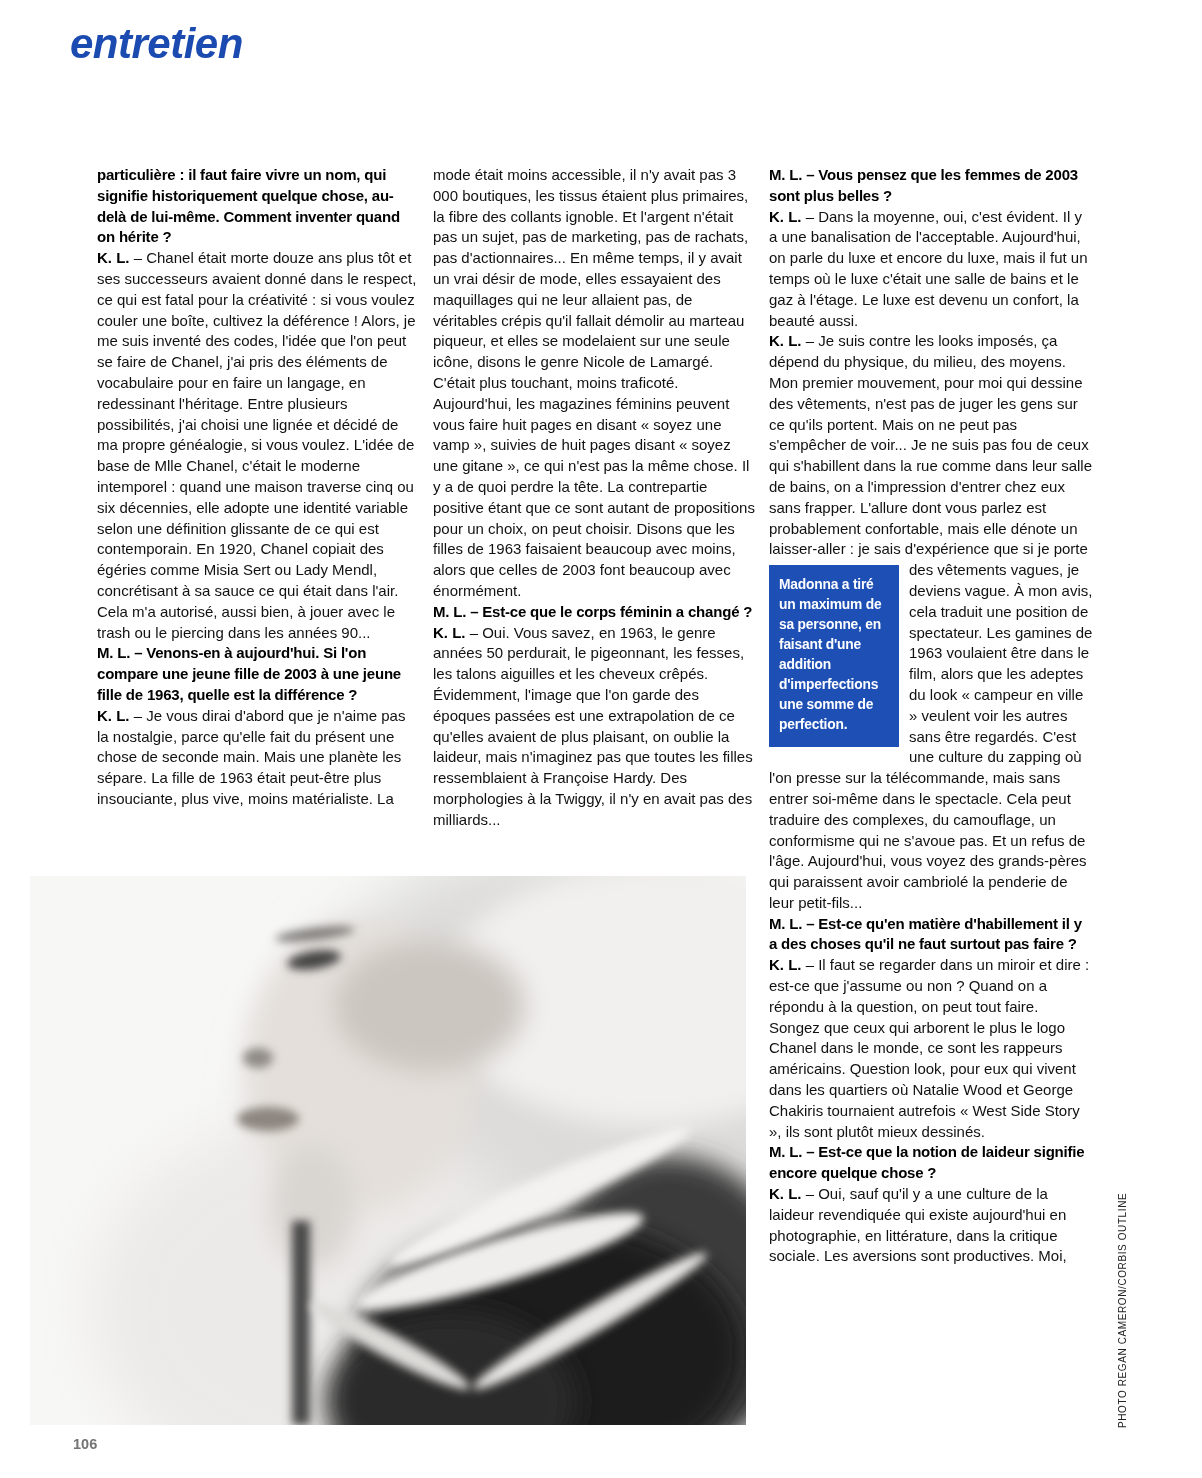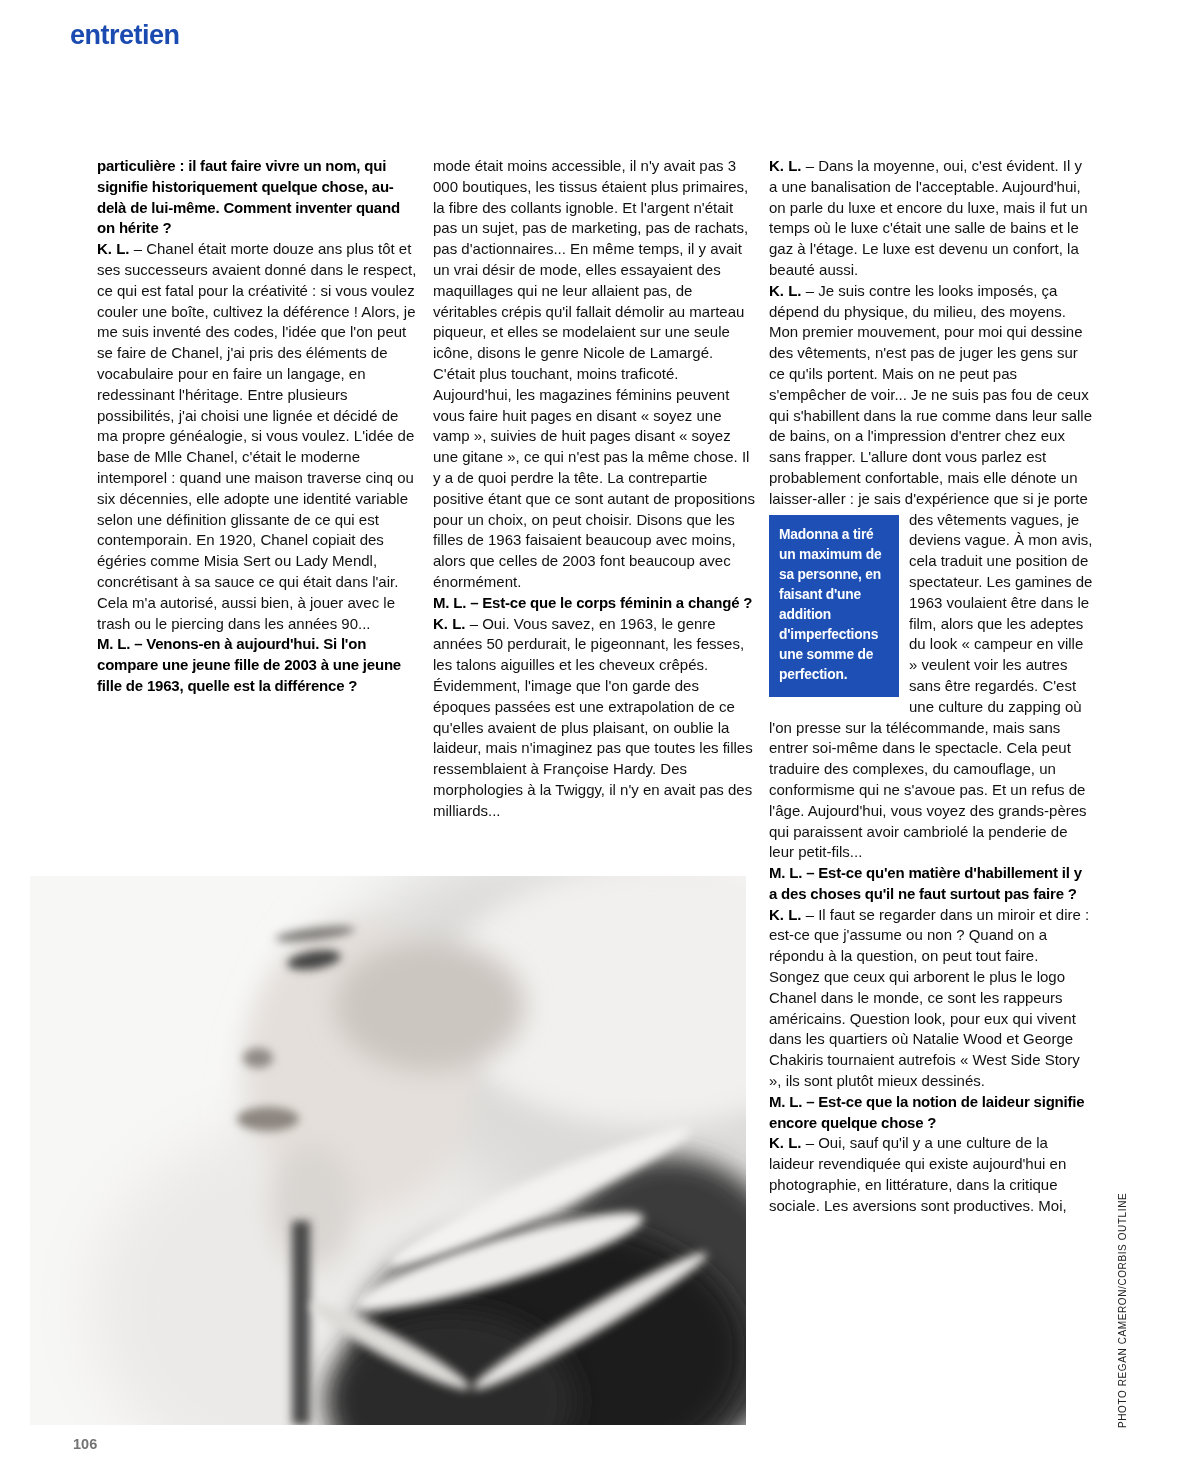--- a/index.html
+++ b/index.html
@@ -2,24 +2,24 @@
 <html><head>
 <meta charset="utf-8">
 <style>
   html, body { margin:0; padding:0; background:#ffffff; }
   .page {
     position:relative; width:1202px; height:1478px; background:#ffffff;
     font-family:"Liberation Sans", "DejaVu Sans", sans-serif; overflow:hidden;
   }
   .section-title {
     position:absolute; left:70px; top:20px; margin:0;
-    font-size:27px; font-weight:bold; letter-spacing:-0.5px;
+    font-size:42px; font-weight:bold; letter-spacing:-0.5px;font-style:italic;
   }
   .columns {
-    position:absolute; left:97px; top:156px; width:996px;
+    position:absolute; left:97px; top:165px; width:996px;
     display:grid; grid-template-columns:324px 324px 324px; column-gap:12px;
   }
   .col { width:324px; }
   .col p { margin:0; font-size:15px; line-height:20.8px; color:#111; }
   .col p.q { font-weight:bold; color:#000; letter-spacing:-0.2px; }
   .col p.a b { color:#000000; }
   .pullquote {
     float:left; width:104px; margin:5px 10px 4px 0; padding:10px 16px 12px 10px;
     color:#ffffff; font-weight:bold; font-size:13.8px; line-height:20px;
     letter-spacing:-0.2px;
@@ -45,27 +45,29 @@
 
 <div class="page">
 
   <h1 class="section-title" style="color: rgb(27, 74, 176);">entretien</h1>
 
   <div class="columns" id="columns">
       <div class="col">
         <p class="q">particulière : il faut faire vivre un nom, qui signifie historiquement quelque chose, au-delà de lui-même. Comment inventer quand on hérite ?</p>
         <p class="a"><b>K. L.</b> – Chanel était morte douze ans plus tôt et ses successeurs avaient donné dans le respect, ce qui est fatal pour la créativité : si vous voulez couler une boîte, cultivez la déférence ! Alors, je me suis inventé des codes, l'idée que l'on peut se faire de Chanel, j'ai pris des éléments de vocabulaire pour en faire un langage, en redessinant l'héritage. Entre plusieurs possibilités, j'ai choisi une lignée et décidé de ma propre généalogie, si vous voulez. L'idée de base de Mlle Chanel, c'était le moderne intemporel : quand une maison traverse cinq ou six décennies, elle adopte une identité variable selon une définition glissante de ce qui est contemporain. En 1920, Chanel copiait des égéries comme Misia Sert ou Lady Mendl, concrétisant à sa sauce ce qui était dans l'air. Cela m'a autorisé, aussi bien, à jouer avec le trash ou le piercing dans les années 90...</p>
         <p class="q">M. L. – Venons-en à aujourd'hui. Si l'on compare une jeune fille de 2003 à une jeune fille de 1963, quelle est la différence ?</p>
+        <p class="a"><b>K. L.</b> – Je vous dirai d'abord que je n'aime pas la nostalgie, parce qu'elle fait du présent une chose de seconde main. Mais une planète les sépare. La fille de 1963 était peut-être plus insouciante, plus vive, moins matérialiste. La</p>
       </div>
       <div class="col">
         <p class="a">mode était moins accessible, il n'y avait pas 3 000 boutiques, les tissus étaient plus primaires, la fibre des collants ignoble. Et l'argent n'était pas un sujet, pas de marketing, pas de rachats, pas d'actionnaires... En même temps, il y avait un vrai désir de mode, elles essayaient des maquillages qui ne leur allaient pas, de véritables crépis qu'il fallait démolir au marteau piqueur, et elles se modelaient sur une seule icône, disons le genre Nicole de Lamargé. C'était plus touchant, moins traficoté. Aujourd'hui, les magazines féminins peuvent vous faire huit pages en disant « soyez une vamp », suivies de huit pages disant « soyez une gitane », ce qui n'est pas la même chose. Il y a de quoi perdre la tête. La contrepartie positive étant que ce sont autant de propositions pour un choix, on peut choisir. Disons que les filles de 1963 faisaient beaucoup avec moins, alors que celles de 2003 font beaucoup avec énormément.</p>
         <p class="q">M. L. – Est-ce que le corps féminin a changé ?</p>
         <p class="a"><b>K. L.</b> – Oui. Vous savez, en 1963, le genre années 50 perdurait, le pigeonnant, les fesses, les talons aiguilles et les cheveux crêpés. Évidemment, l'image que l'on garde des époques passées est une extrapolation de ce qu'elles avaient de plus plaisant, on oublie la laideur, mais n'imaginez pas que toutes les filles ressemblaient à Françoise Hardy. Des morphologies à la Twiggy, il n'y en avait pas des milliards...</p>
       </div>
       <div class="col">
+        <p class="q">M. L. – Vous pensez que les femmes de 2003 sont plus belles ?</p>
         <p class="a"><b>K. L.</b> – Dans la moyenne, oui, c'est évident. Il y a une banalisation de l'acceptable. Aujourd'hui, on parle du luxe et encore du luxe, mais il fut un temps où le luxe c'était une salle de bains et le gaz à l'étage. Le luxe est devenu un confort, la beauté aussi.</p>
         <p class="a"><b>K. L.</b> – Je suis contre les looks imposés, ça dépend du physique, du milieu, des moyens. Mon premier mouvement, pour moi qui dessine des vêtements, n'est pas de juger les gens sur ce qu'ils portent. Mais on ne peut pas s'empêcher de voir... Je ne suis pas fou de ceux qui s'habillent dans la rue comme dans leur salle de bains, on a l'impression d'entrer chez eux sans frapper. L'allure dont vous parlez est probablement confortable, mais elle dénote un laisser-aller : je sais d'expérience que si je porte des vêtements vagues, je <span class="pullquote" style="background: rgb(30, 79, 181); color: rgb(255, 255, 255);">Madonna a tiré un maximum de sa personne, en faisant d'une addition d'imperfections une somme de perfection.</span>deviens vague. À mon avis, cela traduit une position de spectateur. Les gamines de 1963 voulaient être dans le film, alors que les adeptes du look « campeur en ville » veulent voir les autres sans être regardés. C'est une culture du zapping où l'on presse sur la télécommande, mais sans entrer soi-même dans le spectacle. Cela peut traduire des complexes, du camouflage, un conformisme qui ne s'avoue pas. Et un refus de l'âge. Aujourd'hui, vous voyez des grands-pères qui paraissent avoir cambriolé la penderie de leur petit-fils...</p>
         <p class="q">M. L. – Est-ce qu'en matière d'habillement il y a des choses qu'il ne faut surtout pas faire ?</p>
         <p class="a"><b>K. L.</b> – Il faut se regarder dans un miroir et dire : est-ce que j'assume ou non ? Quand on a répondu à la question, on peut tout faire. Songez que ceux qui arborent le plus le logo Chanel dans le monde, ce sont les rappeurs américains. Question look, pour eux qui vivent dans les quartiers où Natalie Wood et George Chakiris tournaient autrefois « West Side Story », ils sont plutôt mieux dessinés.</p>
         <p class="q">M. L. – Est-ce que la notion de laideur signifie encore quelque chose ?</p>
         <p class="a"><b>K. L.</b> – Oui, sauf qu'il y a une culture de la laideur revendiquée qui existe aujourd'hui en photographie, en littérature, dans la critique sociale. Les aversions sont productives. Moi,</p>
       </div>
     </div>
 
   <div class="photo">

